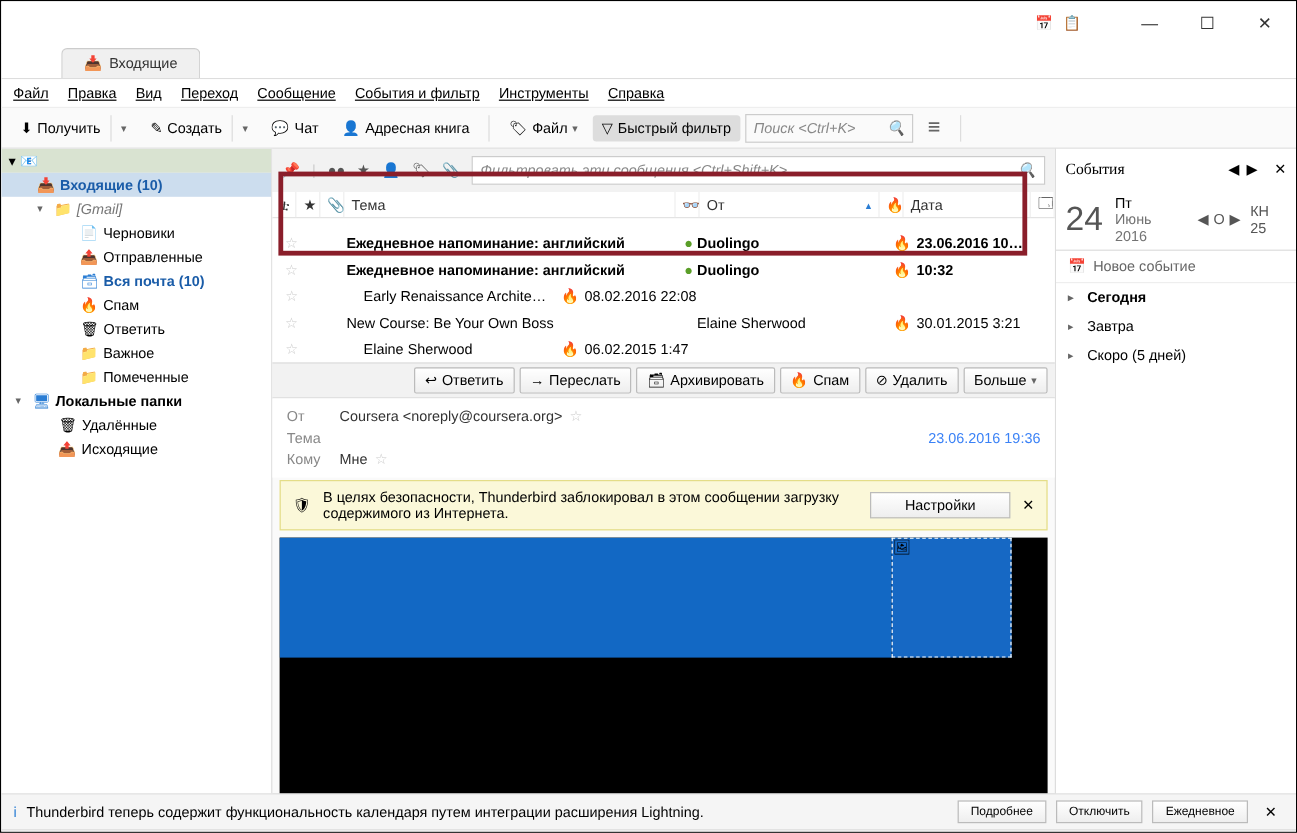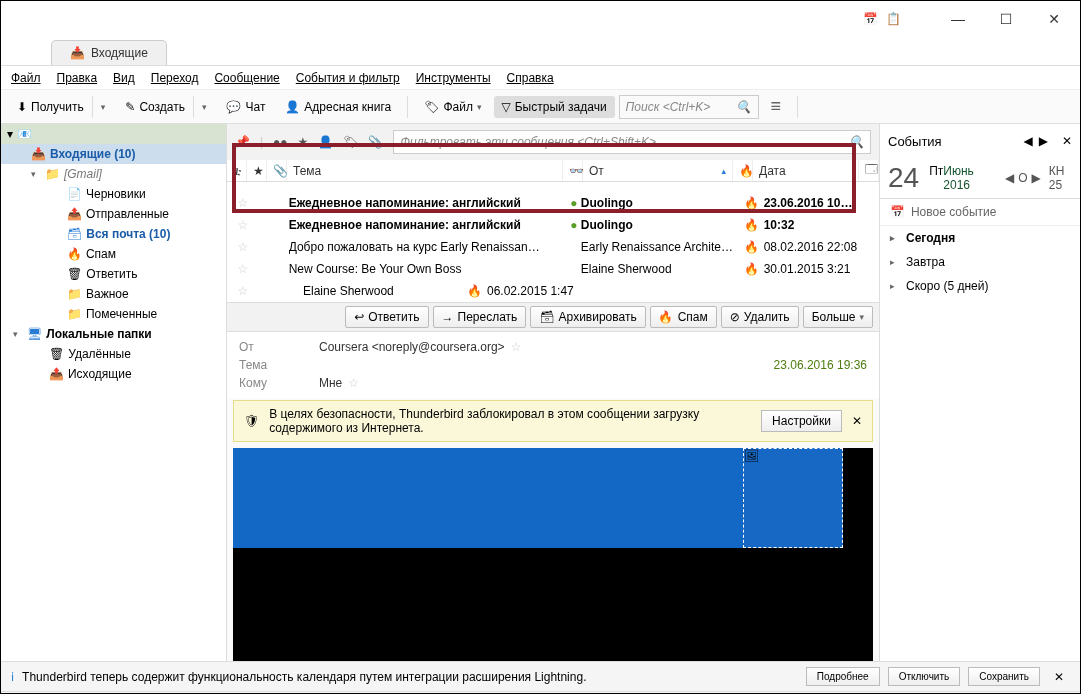--- a/index.html
+++ b/index.html
@@ -46,35 +46,35 @@
 .from { width: 160px; overflow: hidden; text-overflow: ellipsis; white-space: nowrap; }
 .from.bold { font-weight: bold; }
 .flame { width: 24px; color: #e88; text-align: center; }
 .date { width: 110px; font-weight: normal; }
 .date.bold { font-weight: bold; }
 .msg-toolbar { height: 30px; display: flex; align-items: center; justify-content: flex-end; gap: 4px; padding: 3px 6px; background: #f2f2f2; border-top: 1px solid #ddd; border-bottom: 1px solid #ddd; }
 .mtbtn { border: 1px solid #bbb; background: linear-gradient(#fff,#eee); padding: 3px 8px; display: flex; align-items: center; gap: 4px; cursor: pointer; border-radius: 2px; font-size: 11px; }
 .msg-header { padding: 6px 12px; background: #fff; }
 .mh-row { display: flex; gap: 6px; padding: 2px 0; }
 .mh-label { color: #888; width: 38px; }
-.mh-val { color: #333; margin-left: 36px; }
+.mh-val { color: #333; }
 .mh-val.bold { font-weight: bold; }
-.mh-date { margin-left: auto; color: #4d7c0f; }
+.mh-date { margin-left: auto; color: #3b82f6; }
 .blocked-bar { background: #fbf8d9; border: 1px solid #e4dd88; padding: 6px 10px; display: flex; align-items: center; gap: 10px; margin: 2px 6px; }
-.blocked-bar .btn { border: 1px solid #bbb; background: linear-gradient(#fff,#eee); padding: 3px 10px; cursor: pointer; }
+.blocked-bar .btn { border: 1px solid #bbb; background: linear-gradient(#fff,#eee); padding: 3px 28px; cursor: pointer; }
 .preview { flex: 1; background: #000; margin: 4px 6px 0; position: relative; overflow: hidden; }
 .preview .blue { background: #1268c4; position: absolute; left: 0; top: 0; right: 130px; height: 100px; }
 .preview .sideimg { background: #1668c4; border: 1px dashed #fff; position: absolute; right: 30px; top: 0; width: 100px; height: 100px; }
 .rightpanel { width: 200px; background: #fff; display: flex; flex-direction: column; }
 .rhead { display: flex; align-items: center; padding: 4px 8px; border-bottom: 1px solid #ddd; height: 34px; }
-.rhead-title { font-size: 13px; }
+.rhead-title { font-size: 13px; font-family: Liberation Serif, serif; }
 .rhead-nav { margin-left: auto; display: flex; gap: 6px; }
 .calhead { display: flex; padding: 4px 8px; gap: 10px; border-bottom: 1px solid #ddd; align-items: center; }
 .daynum { font-size: 28px; color: #555; }
-.dayinfo { display: flex; flex-direction: row; font-size: 11px; justify-content: flex-end; }
+.dayinfo { display: flex; flex-direction: column; font-size: 11px; justify-content: flex-end; }
 .weeknav { margin-left: auto; display: flex; align-items: center; gap: 4px; font-size: 11px; color: #555; }
 .newevent { padding: 6px 10px; display: flex; align-items: center; gap: 6px; border-bottom: 1px solid #eee; color: #666; cursor: pointer; }
 .cal-row { padding: 5px 10px; display: flex; align-items: center; gap: 6px; cursor: pointer; }
 .cal-row .exp { width: 10px; font-size: 9px; color: #666; }
 .cal-row.bold { font-weight: bold; }
 .notifbar { height: 30px; display: flex; align-items: center; padding: 0 10px; gap: 8px; background: #f5f5f5; border-top: 1px solid #ddd; }
 .notifbar .btn { border: 1px solid #bbb; background: linear-gradient(#fff,#eee); padding: 3px 10px; cursor: pointer; font-size: 10px; }
 .statusbar { height: 24px; display: flex; align-items: center; padding: 0 10px; gap: 14px; background: #f5f5f5; border-top: 1px solid #ddd; justify-content: flex-end; }
 </style>
 </head>
@@ -130,21 +130,21 @@
     <span>Адресная книга</span>
   </div>
   <div class="sep"></div>
   <div class="tbtn">
     <span>🏷</span>
     <span>Файл</span>
     <span class="dropdown-arrow">▾</span>
   </div>
   <div class="tbtn active">
     <span>▽</span>
-    <span>Быстрый задачи</span>
+    <span>Быстрый фильтр</span>
   </div>
   <div class="searchbox">
     <span>Поиск &lt;Ctrl+K&gt;</span>
     <span style="color:#2a7dd4">🔍</span>
   </div>
   <span class="burger">≡</span>
   <div class="sep"></div>
 </div>
 
 <div class="main">
@@ -254,21 +254,20 @@
             <span style="width:36px"></span>
             <span class="subj bold">Ежедневное напоминание: английский</span>
             <span class="dot">●</span>
             <span class="from bold">Duolingo</span>
             <span class="flame">🔥</span>
             <span class="date bold">10:32</span>
           </div>
           <div class="msgrow">
             <span class="star">☆</span>
             <span style="width:36px"></span>
-            <span class="subj">Добро пожаловать на курс Early Renaissan…</span>
             <span class="dot"></span>
             <span class="from">Early Renaissance Archite…</span>
             <span class="flame">🔥</span>
             <span class="date">08.02.2016 22:08</span>
           </div>
           <div class="msgrow">
             <span class="star">☆</span>
             <span style="width:36px"></span>
             <span class="subj">New Course: Be Your Own Boss</span>
             <span class="dot"></span>
@@ -350,21 +349,21 @@
       <div class="rhead-nav">
         <span>◀</span>
         <span>▶</span>
         <span style="margin-left:8px">✕</span>
       </div>
     </div>
     <div class="calhead">
       <span class="daynum">24</span>
       <div class="dayinfo">
         <span>Пт</span>
-        <span style="color:#14532d">Июнь 2016</span>
+        <span style="color:#737373">Июнь 2016</span>
       </div>
       <div class="weeknav">
         <span>◀</span>
         <span>O</span>
         <span>▶</span>
         <span style="margin-left:4px">КН 25</span>
       </div>
     </div>
     <div class="newevent">
       <span>📅</span>
@@ -383,21 +382,21 @@
       <span>Скоро (5 дней)</span>
     </div>
   </div>
 </div>
 
 <div class="notifbar">
   <span style="color:#2a7dd4">ℹ</span>
   <span style="flex:1">Thunderbird теперь содержит функциональность календаря путем интеграции расширения Lightning.</span>
   <div class="btn">Подробнее</div>
   <div class="btn">Отключить</div>
-  <div class="btn">Сохранить</div>
+  <div class="btn">Ежедневное</div>
   <span style="margin:0 6px">✕</span>
 </div>
 
 <div class="statusbar">
   <span style="margin-right:auto;color:#2a7dd4">🖧</span>
 
 </div>
 
 <div class="redbox" style="left:232px; top:143px; width:624px; height:70px;"></div>
 

